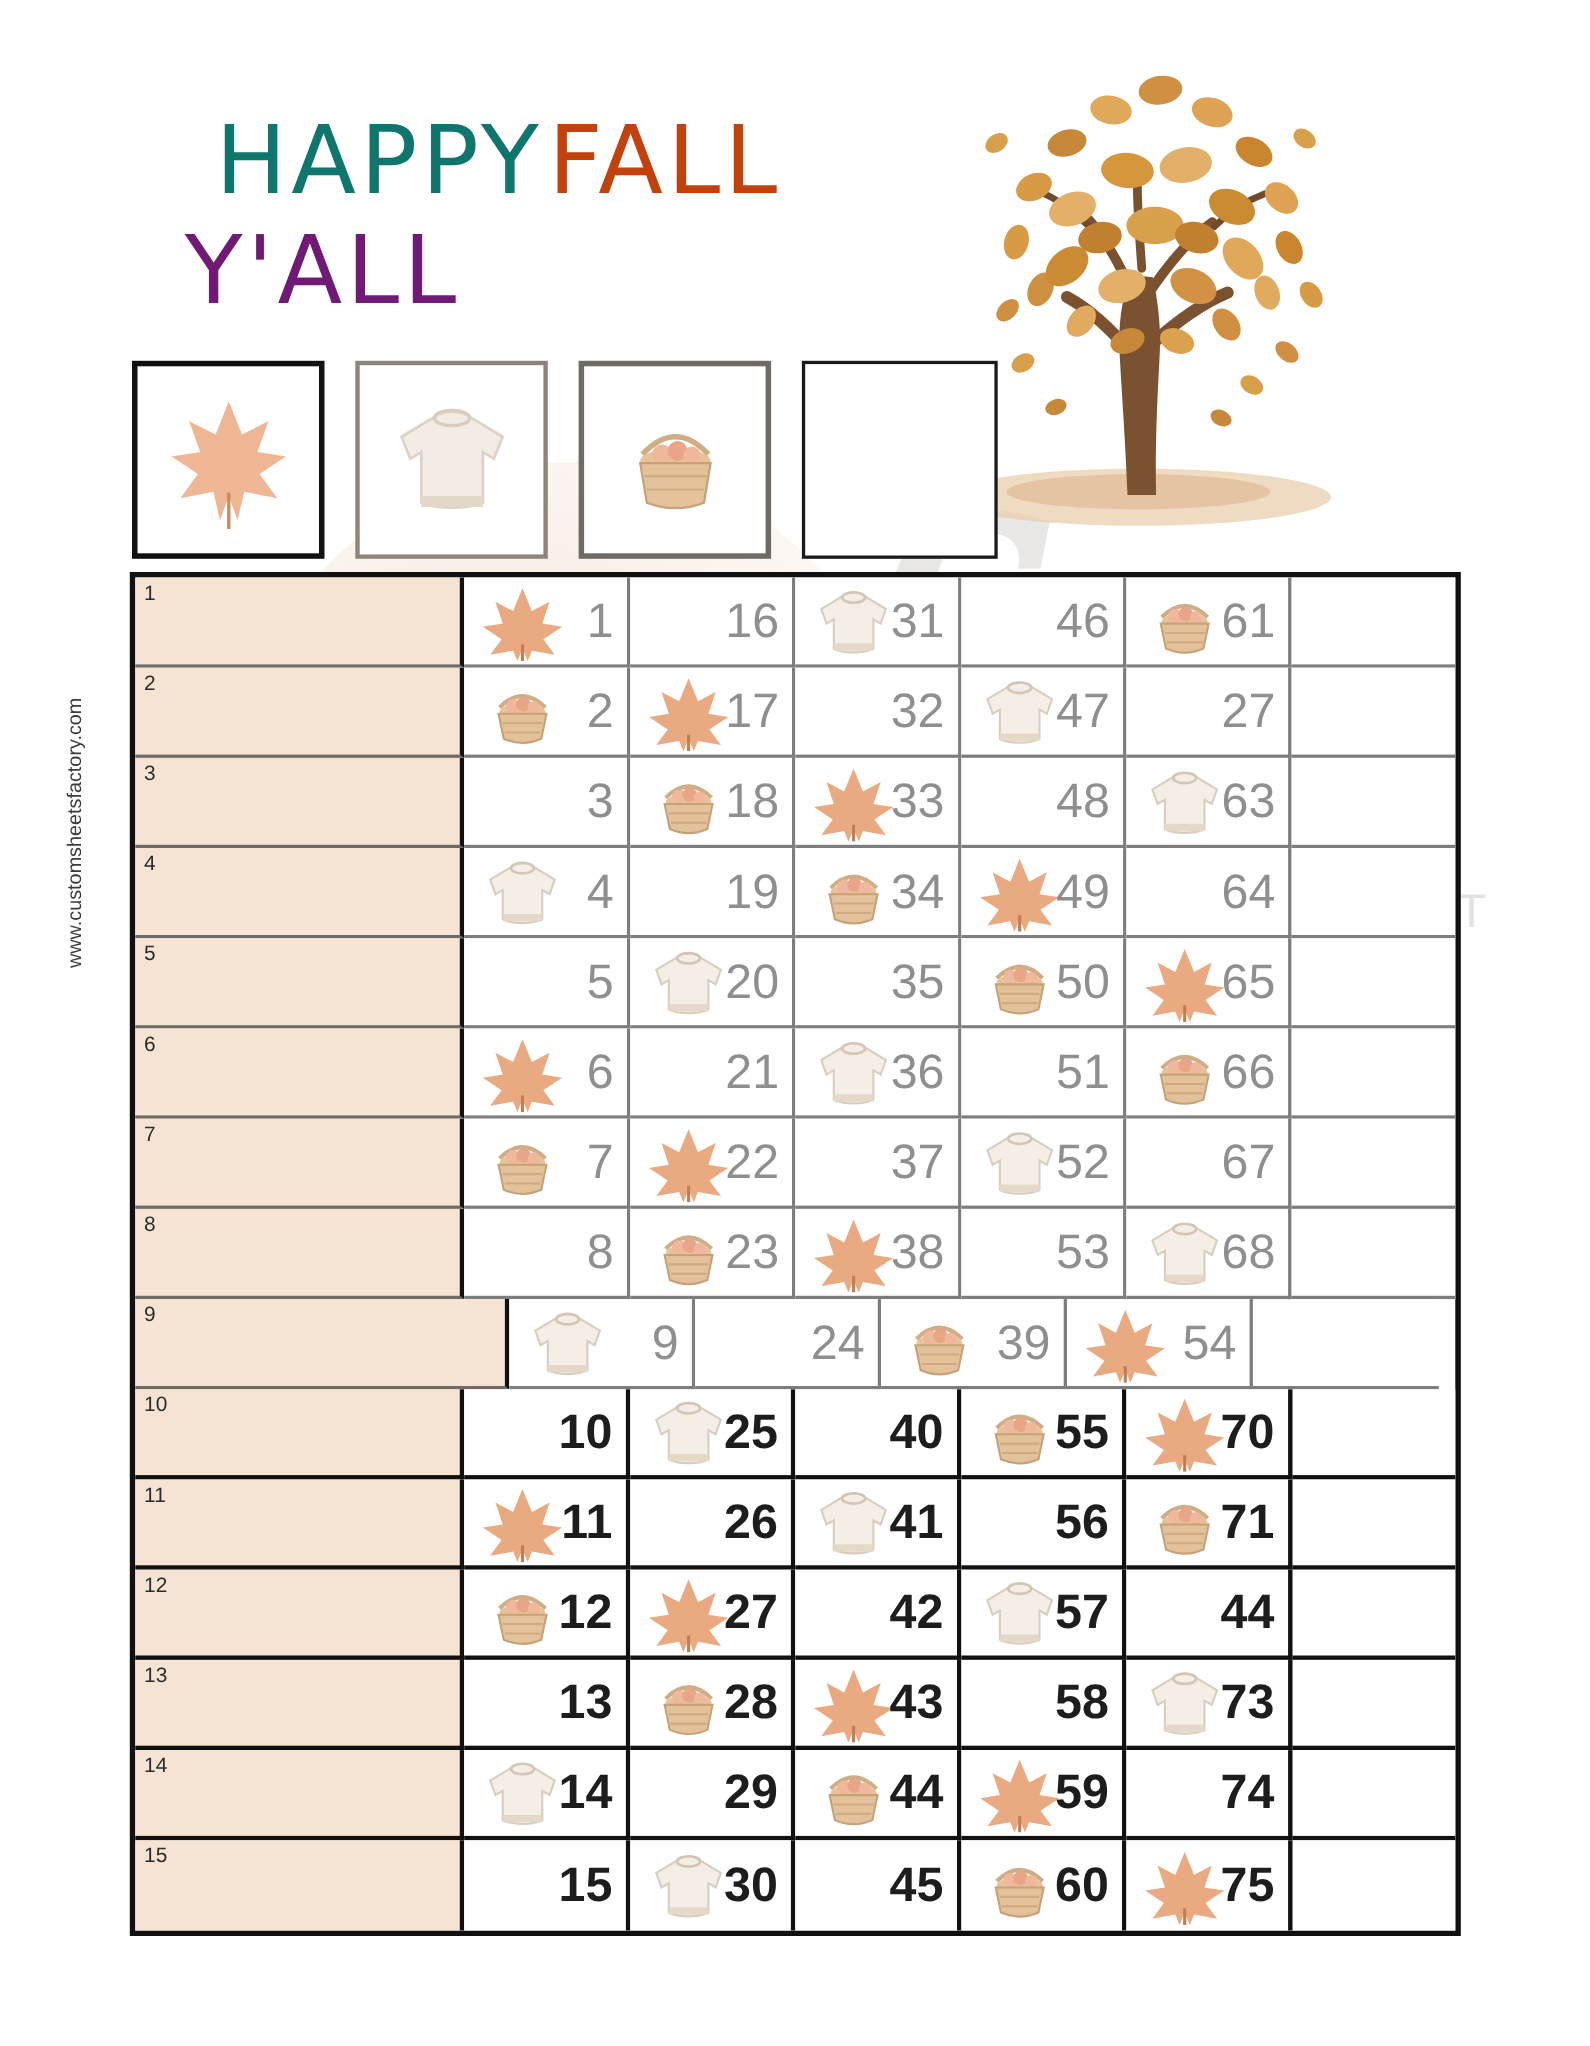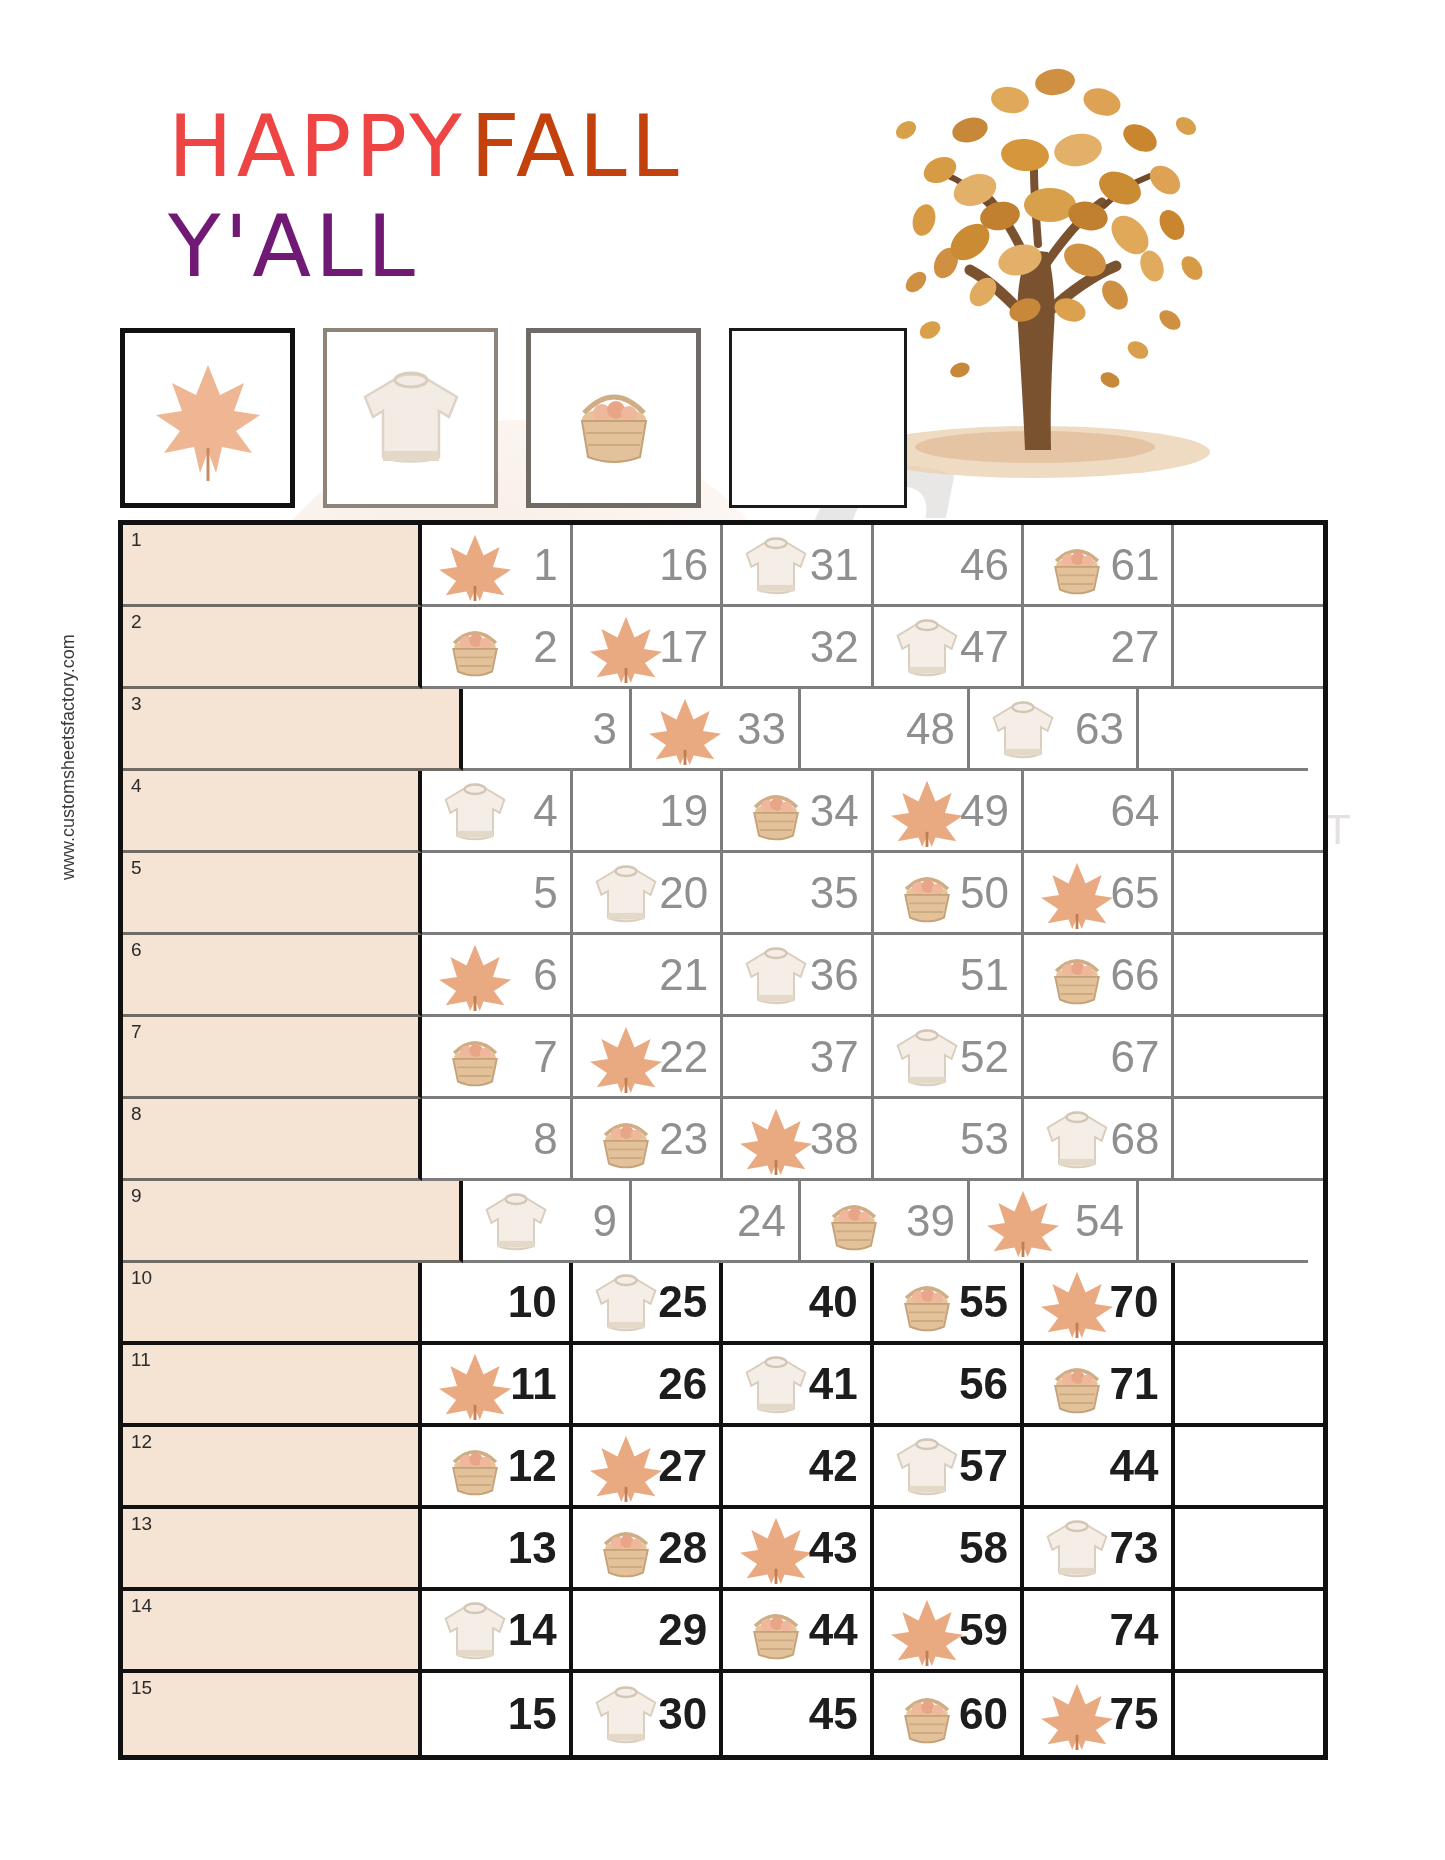--- a/index.html
+++ b/index.html
@@ -61,21 +61,21 @@
     left:168px; top:96px;
     width:700px;
     z-index:3;
   }
   #title .t {
     font-family:"DejaVu Sans", sans-serif;
     font-size:86px;
     letter-spacing:4px;
     font-weight:400;
   }
-  #title .w1 { color:#ef4444; }
+  #title .w1 { color:#0f766e;margin-left:28px; }
   #title .w2 { color:#c2410c; }
   #title .w3 { color:#701a75; }
 
   
   #tree { position:absolute; left:820px; top:20px; width:430px; height:470px; z-index:2; }
 
   
   #legend { position:absolute; left:120px; top:328px; z-index:4; display:flex; }
   .legend-box {
     width:175px; height:180px;
@@ -344,20 +344,32 @@
     </div>
     <div class="row">
       <div class="label">
         <span class="num">3</span>
       </div>
       <div class="cell">
         <span class="n">3</span>
       </div>
       <div class="cell">
         <span class="ico"><svg viewBox="0 0 80 76" width="78" height="72">
+            <path d="M18 34 Q40 12 62 34" fill="none" stroke="#cfae85" stroke-width="4"></path>
+            <ellipse cx="40" cy="38" rx="22" ry="8" fill="#e8c39a"></ellipse>
+            <circle cx="31" cy="33" r="7" fill="#efb79b"></circle>
+            <circle cx="41" cy="31" r="7" fill="#e8a587"></circle>
+            <circle cx="51" cy="34" r="6" fill="#efb79b"></circle>
+            <path d="M17 40 L22 64 Q40 72 58 64 L63 40 Z" fill="#e3c29b" stroke="#c5a277" stroke-width="2"></path>
+            <path d="M21 49 H59 M23 58 H57" stroke="#cdab81" stroke-width="2"></path>
+          </svg></span>
+        <span class="n">18</span>
+      </div>
+      <div class="cell">
+        <span class="ico"><svg viewBox="0 0 80 76" width="78" height="72">
             <path d="M40 6 L49 28 L66 19 L59 40 L78 43 L60 55 L71 70 L49 66 L45 76 L40 64 L35 76 L31 66 L9 70 L20 55 L2 43 L21 40 L14 19 L31 28 Z" fill="#e8a173" opacity="0.9"></path>
             <path d="M40 60 L40 76" stroke="#c07f52" stroke-width="3"></path>
           </svg></span>
         <span class="n">33</span>
       </div>
       <div class="cell">
         <span class="n">48</span>
       </div>
       <div class="cell">
         <span class="ico"><svg viewBox="0 0 80 76" width="78" height="72">

